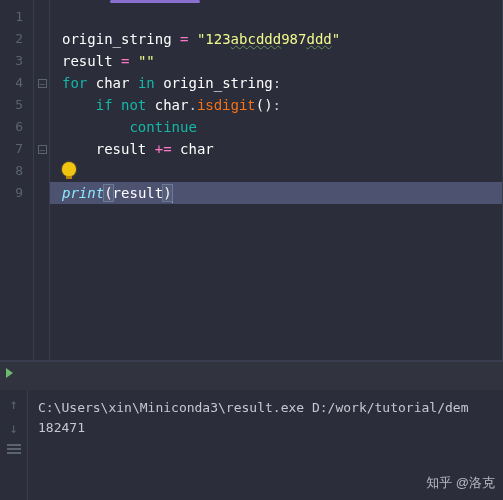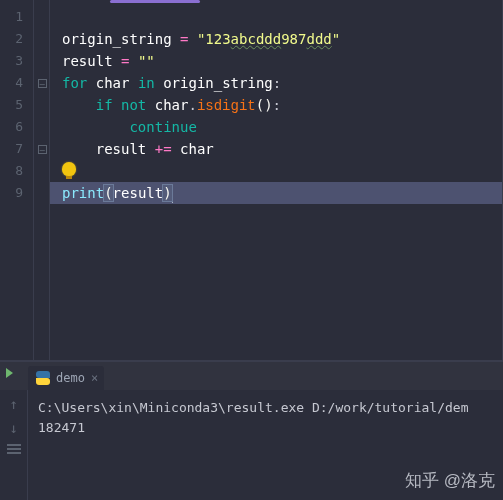--- a/index.html
+++ b/index.html
@@ -84,21 +84,21 @@
     background: #a9b7c6;
     vertical-align: middle;
     animation: blink 1s step-end infinite;
   }
   @keyframes blink { 50% { opacity: 0; } }
   
   .kw  { color: #14b8a6; }  
   .var { color: #ffffff; }
   .str { color: #f1fa8c; }
   .fn  { color: #f97316; font-family: Liberation Mono, monospace; }
-  .builtin { color: #8be9fd; }
+  .builtin { color: #8be9fd; font-style: italic; }
   .op  { color: #ff79c6; }
   .paren { color: #f8f8f2; }
   .plain { color: #c6c8d1; }
   .underline-wavy {
     text-decoration: underline wavy #6b8e5e;
     text-decoration-thickness: 1px;
     text-align: center;
   }
   .bulb {
     position: absolute;
@@ -219,21 +219,21 @@
     line-height: 20px;
     white-space: pre;
     overflow: hidden;
   }
   .watermark {
     position: absolute;
     right: 8px;
     bottom: 8px;
     color: #cfd2da;
     font-family: sans-serif;
-    font-size: 17px;
+    font-size: 13px;
     opacity: 0.85;
   }
   .tab-indicator-bar {
     position: absolute;
     top: 0; left: 110px;
     width: 90px; height: 3px;
     background: #8a6fd1;
     border-radius: 2px;
   }
   .paren-match {
@@ -269,25 +269,20 @@
       <div class="fm"></div>
     </div>
   <div class="code-area"><div class="code-line"></div><div class="code-line"><span class="var">origin_string </span><span class="op">= </span><span class="str">"123</span><span class="str underline-wavy">abcddd</span><span class="str">987</span><span class="str underline-wavy">ddd</span><span class="str">"</span></div><div class="code-line"><span class="var">result </span><span class="op">= </span><span class="str">""</span></div><div class="code-line"><span class="kw">for </span><span class="var">char </span><span class="kw">in </span><span class="var">origin_string</span><span class="plain">:</span></div><div class="code-line"><span class="plain">    </span><span class="kw">if not </span><span class="var">char</span><span class="plain">.</span><span class="fn">isdigit</span><span class="paren">()</span><span class="plain">:</span></div><div class="code-line"><span class="plain">        </span><span class="kw">continue</span></div><div class="code-line"><span class="plain">    </span><span class="var">result </span><span class="op">+= </span><span class="var">char</span></div><div class="code-line"><div class="bulb"></div></div><div class="code-line highlight-line"><span class="builtin">print</span><span class="paren paren-match">(</span><span class="var">result</span><span class="paren paren-match">)</span><span class="caret"></span></div></div>
   <div class="editor-border-right"></div>
   <div class="vscroll"></div>
 </div>
 
 <div class="terminal-panel">
   <div class="term-tabs">
     <div class="run-icon"></div>
-    <div class="term-tab">
-      <div class="py-icon"></div>
-      <span class="tab-label">demo</span>
-      <span class="tab-close">×</span>
-    </div>
   </div>
   <div class="term-body">
     <div class="term-gutter">
       <span class="arrow-up">↑</span>
       <span class="arrow-down">↓</span>
       <div class="menu-lines">
         <span></span>
           <span></span>
           <span></span>
       </div>

